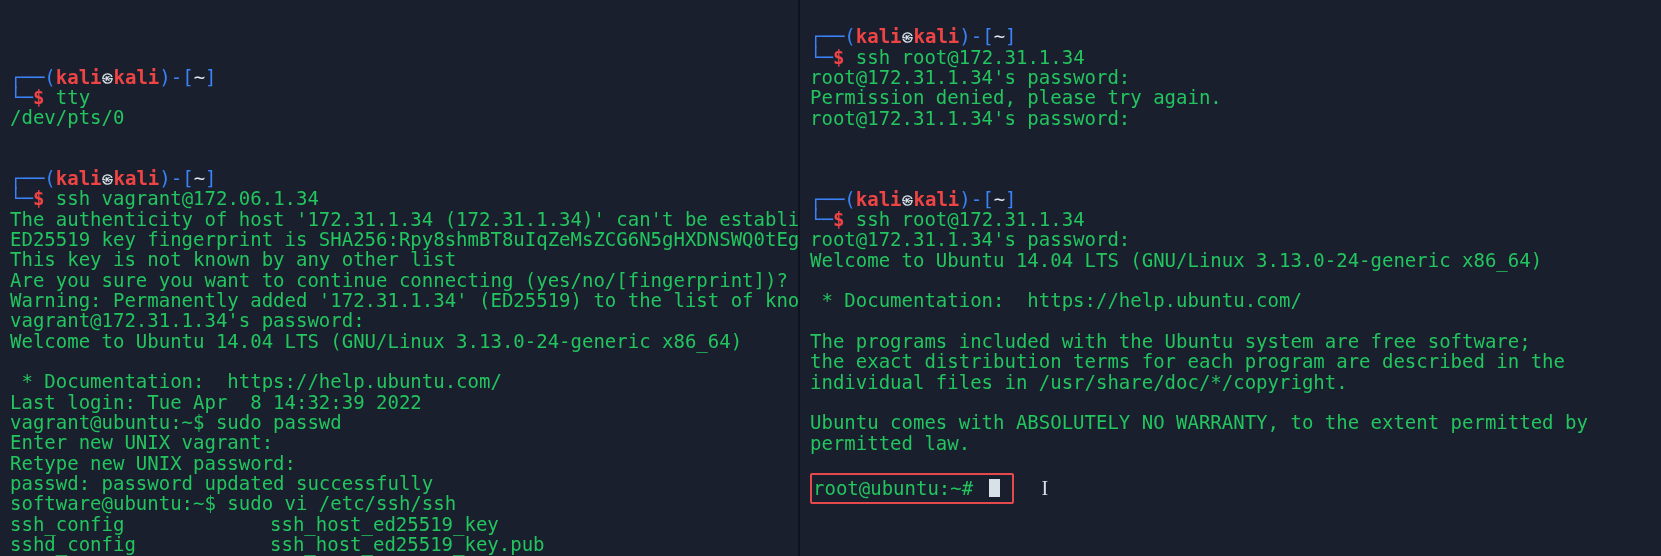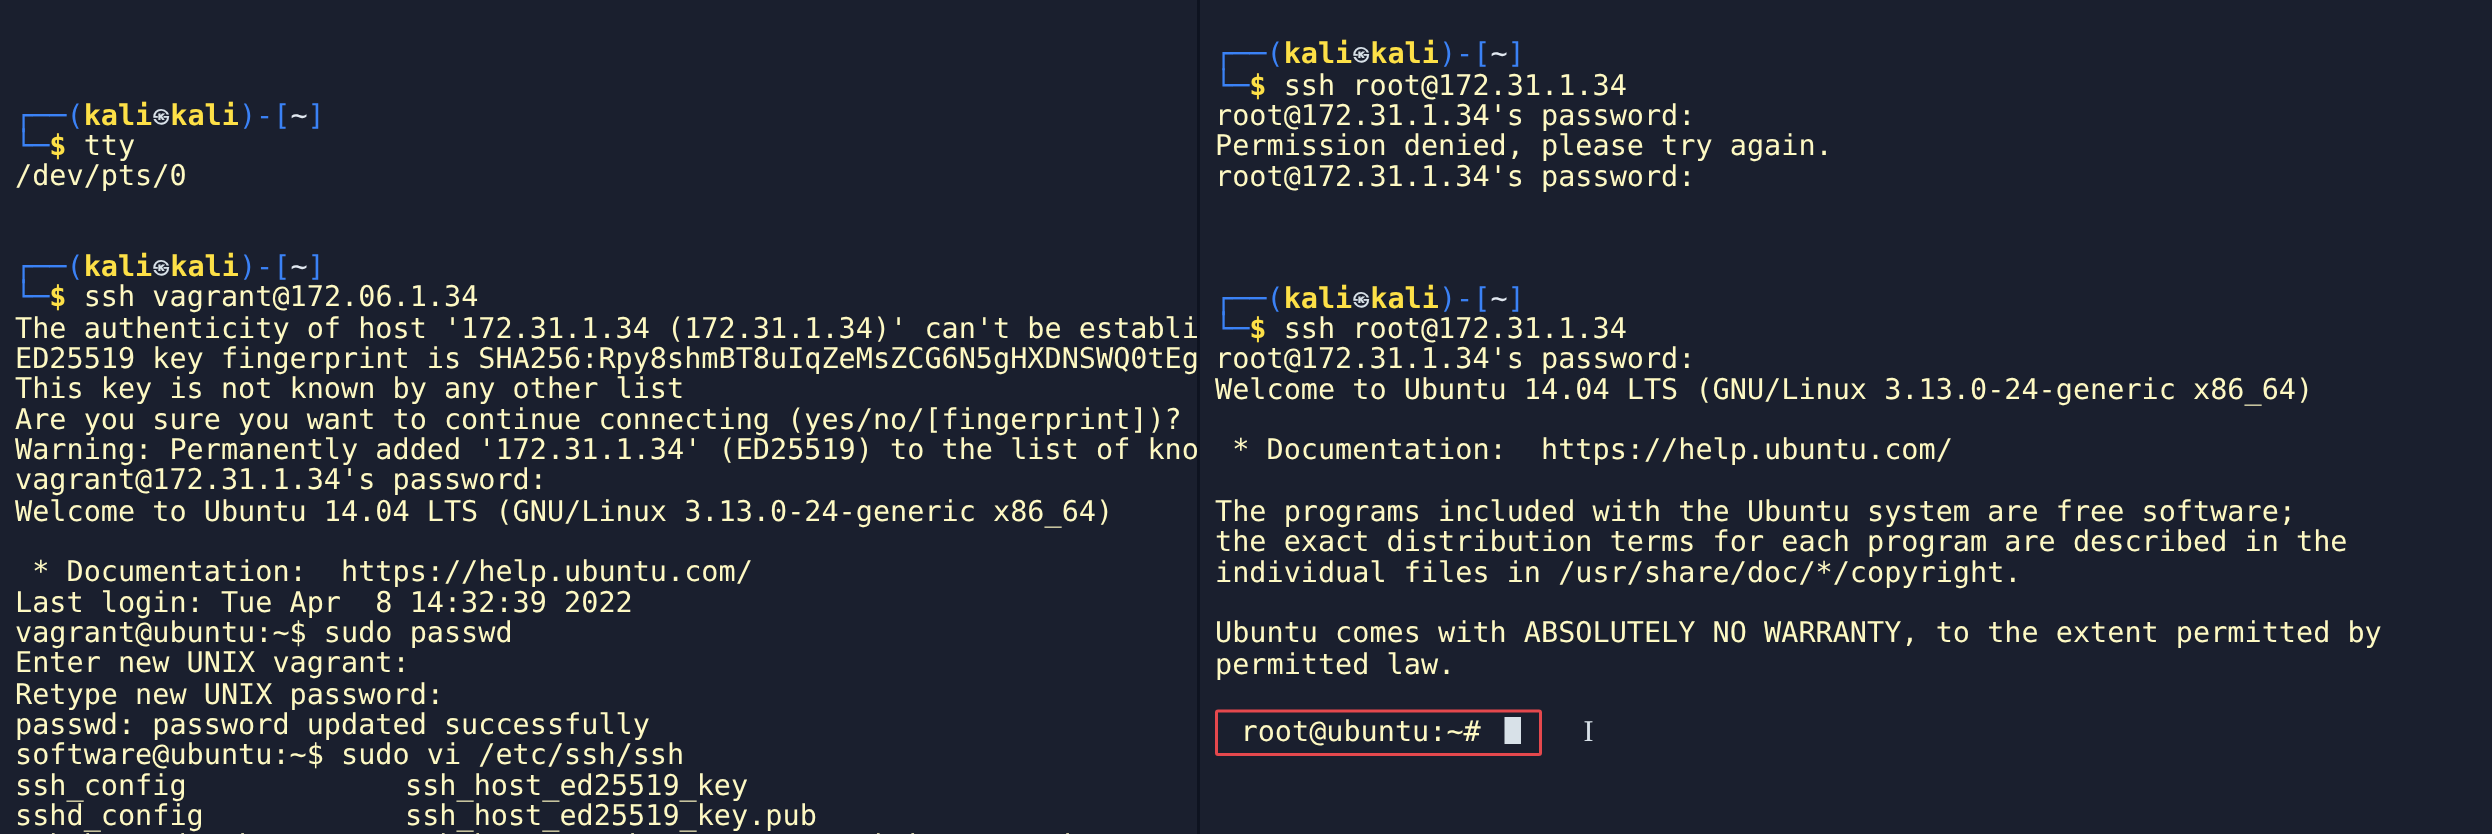--- a/index.html
+++ b/index.html
@@ -27,36 +27,36 @@
     overflow: hidden;
   }
   .pane-left {
     width: 800px;
     border-right: 2px solid #0e1320;
   }
   .pane-right {
     flex: 1;
   }
   .c-blue  { color: #3b82f6; }
-  .c-cyan  { color: #fde047; font-weight: bold; }
+  .c-cyan  { color: #ef4444; font-weight: bold; }
   .c-white { color: #e2e8f0; }
-  .c-fg    { color: #fef9c3; }
+  .c-fg    { color: #22c55e; }
   .prompt-box {
     color: #3b82f6;
   }
   .skull {
     display: inline-block;
     font-size: 12px;
     vertical-align: 2px;
     color: #d8e1e8;
     font-weight: bold;
   }
   .hl-box {
     border: 2.5px solid #e5484d;
-    padding: 3px 12px 3px 15px;
+    padding: 3px 12px 3px 1px;
     display: inline-block;
     border-radius: 2px;
   }
   .cursor-block {
     display: inline-block;
     width: 11px;
     height: 18px;
     background: #d8e1e8;
     vertical-align: -2px;
     margin-left: 4px;

